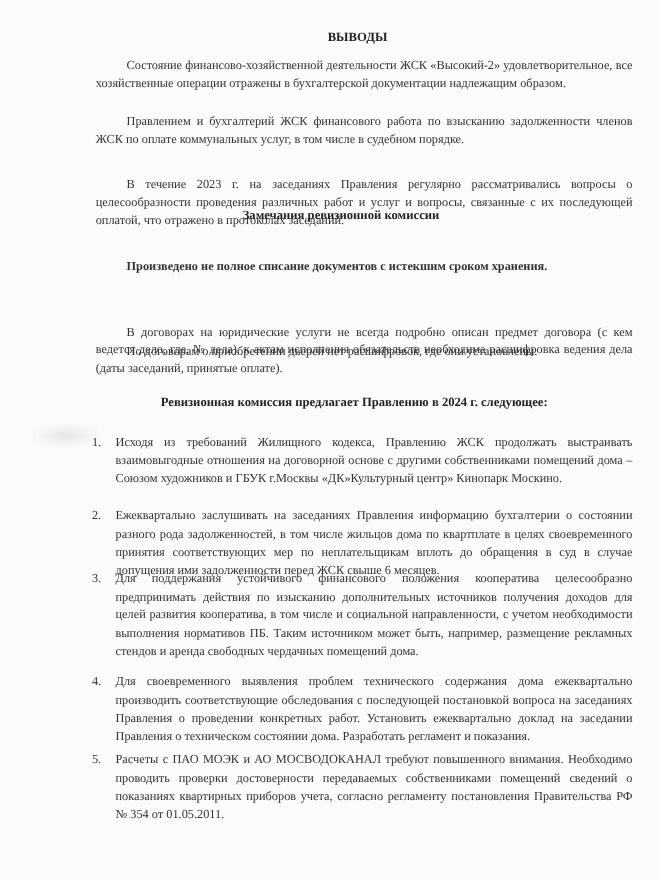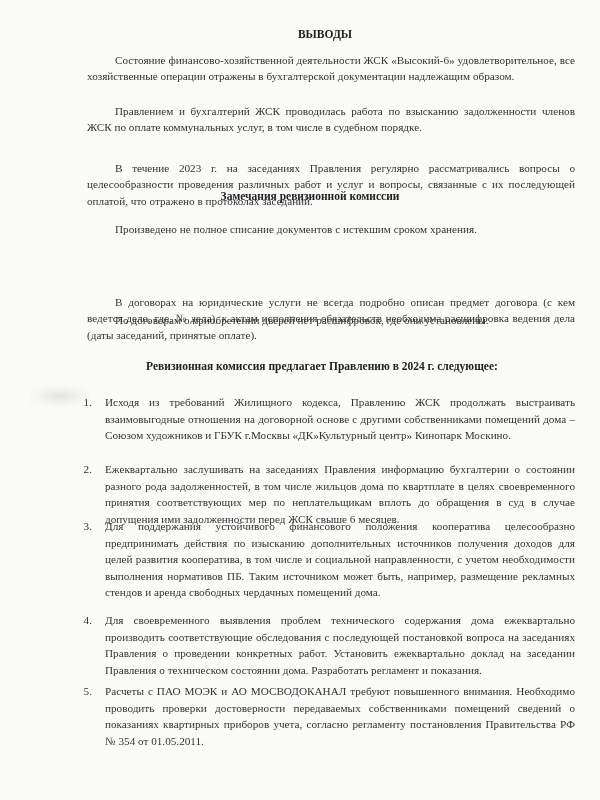--- a/index.html
+++ b/index.html
@@ -34,27 +34,27 @@
     }
   </style>
 </head>
 <body>
 
 <div class="page">
   <div class="smudge"></div>
 
   <div class="heading" style="top:28px;margin-left:25px;">ВЫВОДЫ</div>
 
-  <div class="para" style="top:52px;">Состояние финансово-хозяйственной деятельности ЖСК «Высокий-6» удовлетворительное, все хозяйственные операции отражены в бухгалтерской документации надлежащим образом.</div>
-  <div class="para" style="top:103px;">Правлением и бухгалтерий ЖСК проводилась работа по взысканию задолженности членов ЖСК по оплате коммунальных услуг, в том числе в судебном порядке.</div>
+  <div class="para" style="top:52px;">Состояние финансово-хозяйственной деятельности ЖСК «Высокий-2» удовлетворительное, все хозяйственные операции отражены в бухгалтерской документации надлежащим образом.</div>
+  <div class="para" style="top:103px;">Правлением и бухгалтерий ЖСК финансового работа по взысканию задолженности членов ЖСК по оплате коммунальных услуг, в том числе в судебном порядке.</div>
   <div class="para" style="top:136px;margin-top:24px;">В течение 2023 г. на заседаниях Правления регулярно рассматривались вопросы о целесообразности проведения различных работ и услуг и вопросы, связанные с их последующей оплатой, что отражено в протоколах заседаний.</div>
 
   <div class="heading" style="top:190px; left:10px;">Замечания ревизионной комиссии</div>
 
-  <div class="para" style="top:221px;">Произведено не полное списание документов с истекшим сроком хранения.</div>
+  <div class="para" style="top:234px;font-weight:bold;">Произведено не полное списание документов с истекшим сроком хранения.</div>
   <div class="para" style="top:294px;">В договорах на юридические услуги не всегда подробно описан предмет договора (с кем ведется дело, где, № дела), к актам исполнения обязательств необходима расшифровка ведения дела (даты заседаний, принятые оплате).</div>
   <div class="para" style="top:312px;">По договорам о приобретении дверей нет расшифровок, где они установлены.</div>
 
   <div class="heading" style="top:360px; left:22px;">Ревизионная комиссия предлагает Правлению в 2024 г. следующее:</div>
 
   <div class="list-item" style="top:394px;">
     <span class="list-num">1.</span>
     <span>Исходя из требований Жилищного кодекса, Правлению ЖСК продолжать выстраивать взаимовыгодные отношения на договорной основе с другими собственниками помещений дома – Союзом художников и ГБУК г.Москвы «ДК»Культурный центр» Кинопарк Москино.</span>
   </div>
   <div class="list-item" style="top:461px;">

